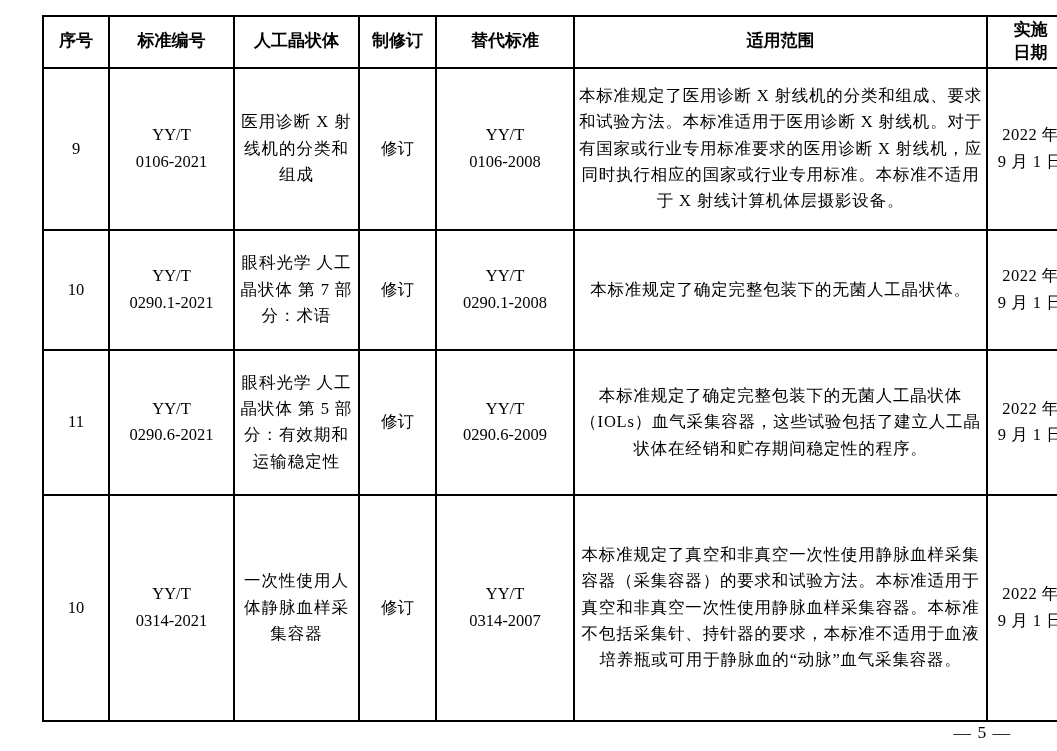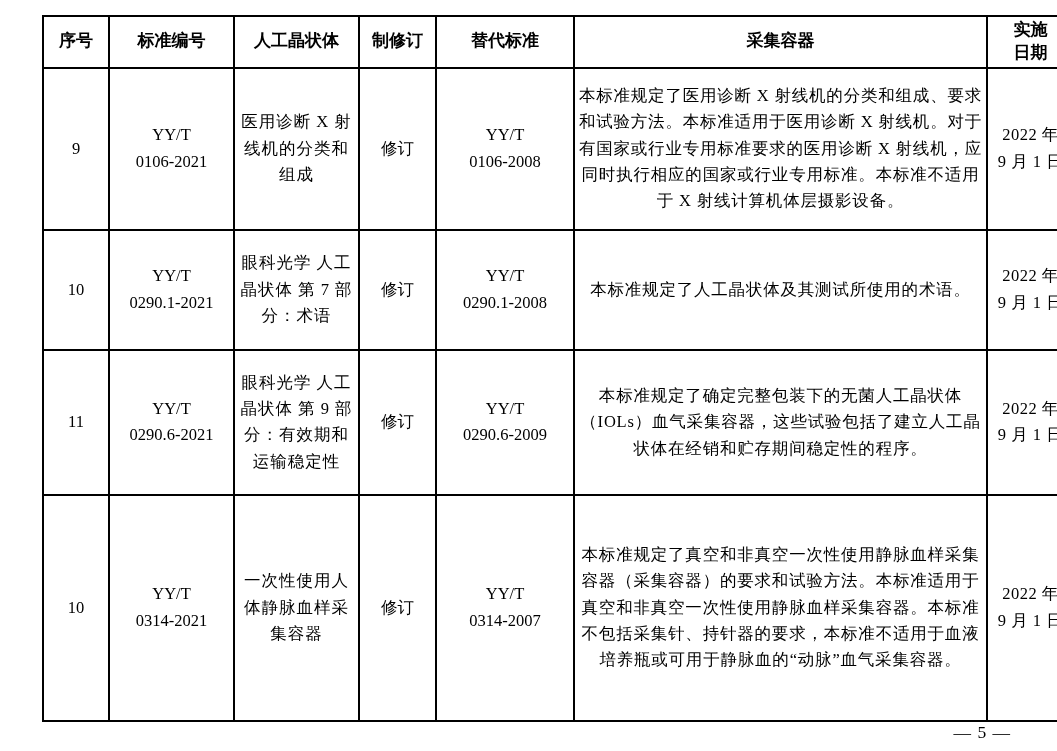--- a/index.html
+++ b/index.html
@@ -91,21 +91,21 @@
       <col style="width:413px">
       <col style="width:87px">
     </colgroup>
     <thead>
       <tr class="hdr">
         <th>序号</th>
         <th>标准编号</th>
         <th>人工晶状体</th>
         <th>制修订</th>
         <th>替代标准</th>
-        <th>采集容器</th>
+        <th>适用范围</th>
         <th class="pre">实施
 日期</th>
       </tr>
     </thead>
     <tbody>
       <tr class="row-a">
         <td>9</td>
         <td class="pre">YY/T
 0106-2021</td>
         <td class="c-name">医用诊断 X 射线机的分类和组成</td>
@@ -117,29 +117,29 @@
 9 月 1 日</td>
       </tr>
       <tr class="row-b">
         <td>10</td>
         <td class="pre">YY/T
 0290.1-2021</td>
         <td class="c-name">眼科光学 人工晶状体 第 7 部分：术语</td>
         <td>修订</td>
         <td class="pre">YY/T
 0290.1-2008</td>
-        <td class="c-scope">本标准规定了人工晶状体及其测试所使用的术语。</td>
+        <td class="c-scope">本标准规定了确定完整包装下的无菌人工晶状体。</td>
         <td class="c-date pre">2022 年
 9 月 1 日</td>
       </tr>
       <tr class="row-c">
         <td>11</td>
         <td class="pre">YY/T
 0290.6-2021</td>
-        <td class="c-name">眼科光学 人工晶状体 第 9 部分：有效期和运输稳定性</td>
+        <td class="c-name">眼科光学 人工晶状体 第 5 部分：有效期和运输稳定性</td>
         <td>修订</td>
         <td class="pre">YY/T
 0290.6-2009</td>
         <td class="c-scope">本标准规定了确定完整包装下的无菌人工晶状体（IOLs）血气采集容器，这些试验包括了建立人工晶状体在经销和贮存期间稳定性的程序。</td>
         <td class="c-date pre">2022 年
 9 月 1 日</td>
       </tr>
       <tr class="row-d">
         <td>10</td>
         <td class="pre">YY/T

